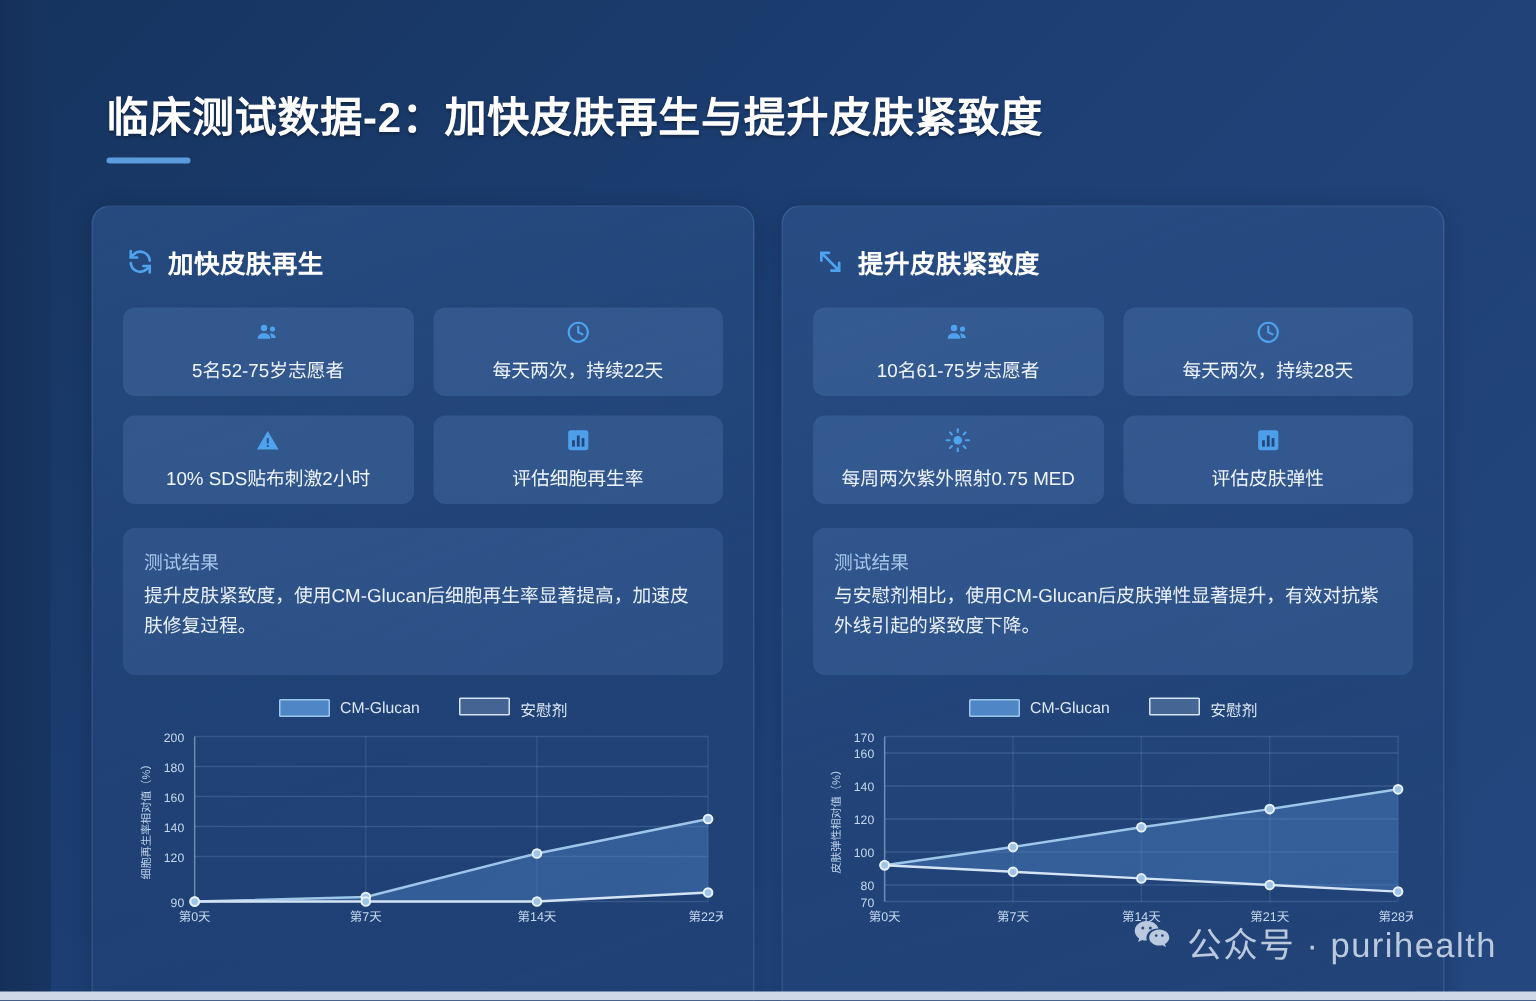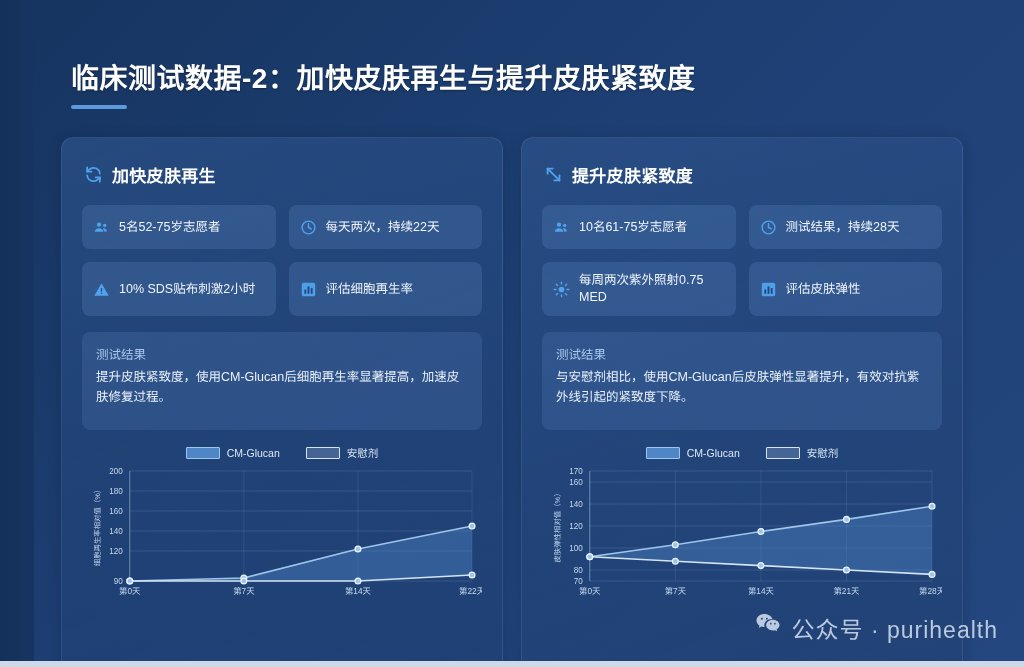--- a/index.html
+++ b/index.html
@@ -60,21 +60,21 @@
   
   .meta-grid {
     display:grid; grid-template-columns:1fr 1fr; gap:13px 13px;
     margin-bottom:16px;
   }
   .chip {
     background: rgba(86,129,186,.30);
     border-radius:8px;
     min-height:44px;
     padding:8px 11px;
-    display:flex; align-items:center; gap:9px;
+    display:flex; align-items:center; gap:9px;flex-direction:column;
   }
   .chip.tall { min-height:54px; align-items:center; }
   .chip .cico { flex:0 0 17px; width:17px; height:17px; color:#4fa3ee; display:block; }
   .chip .cico svg { width:17px; height:17px; display:block; }
   .chip .ctext { color:#f0f5fc; font-size:12.5px; line-height:1.35; }
 
   
   .result {
     background: rgba(86,129,186,.26);
     border-radius:8px;
@@ -84,21 +84,21 @@
   }
   .result-label { color:#a8c6ea; font-size:12.5px; margin-bottom:4px; }
   .result-text  { color:#eaf1fa; font-size:12.5px; line-height:1.62; }
 
   
   .chart-wrap { position:relative; width:100%; height:160px; }
   .legend {
     display:flex; justify-content:center; align-items:center; gap:26px;
     height:17px; margin-bottom:4px;
   }
-  .legend-item { display:flex; align-items:center; gap:7px; }
+  .legend-item { display:flex; align-items:flex-start; gap:7px; }
   .legend-swatch { width:34px; height:12px; border-radius:1px; }
   .legend-swatch.fill { background:#4e86c6; border:1px solid #9ec6ea; }
   .legend-swatch.line { background:rgba(180,205,235,.25); border:1px solid #d5e4f4; }
   .legend-text { color:#dce8f6; font-size:10.5px; white-space:nowrap; }
 
   .plot { position:relative; width:100%; height:138px; }
   .plot svg { display:block; width:100%; height:100%; }
 
   
   #watermark {
@@ -261,21 +261,21 @@
         <span class="ctext">10名61-75岁志愿者</span>
       </div>
 
       <div class="chip">
         <span class="cico">
           <svg viewBox="0 0 24 24" fill="none" stroke="currentColor" stroke-width="2" stroke-linecap="round">
             <circle cx="12" cy="12" r="9"></circle>
               <polyline points="12,6.6 12,12 16,14"></polyline>
           </svg>
         </span>
-        <span class="ctext">测试结果，持续28天</span>
+        <span class="ctext">每天两次，持续28天</span>
       </div>
 
       <div class="chip tall">
         <span class="cico">
           <svg viewBox="0 0 24 24" fill="none" stroke="currentColor" stroke-width="2" stroke-linecap="round">
             <circle cx="12" cy="12" r="4" fill="currentColor" stroke="none"></circle>
             <line x1="12" y1="1.6" x2="12" y2="4.2"></line>
               <line x1="12" y1="19.8" x2="12" y2="22.4"></line>
             <line x1="1.6" y1="12" x2="4.2" y2="12"></line>
               <line x1="19.8" y1="12" x2="22.4" y2="12"></line>

